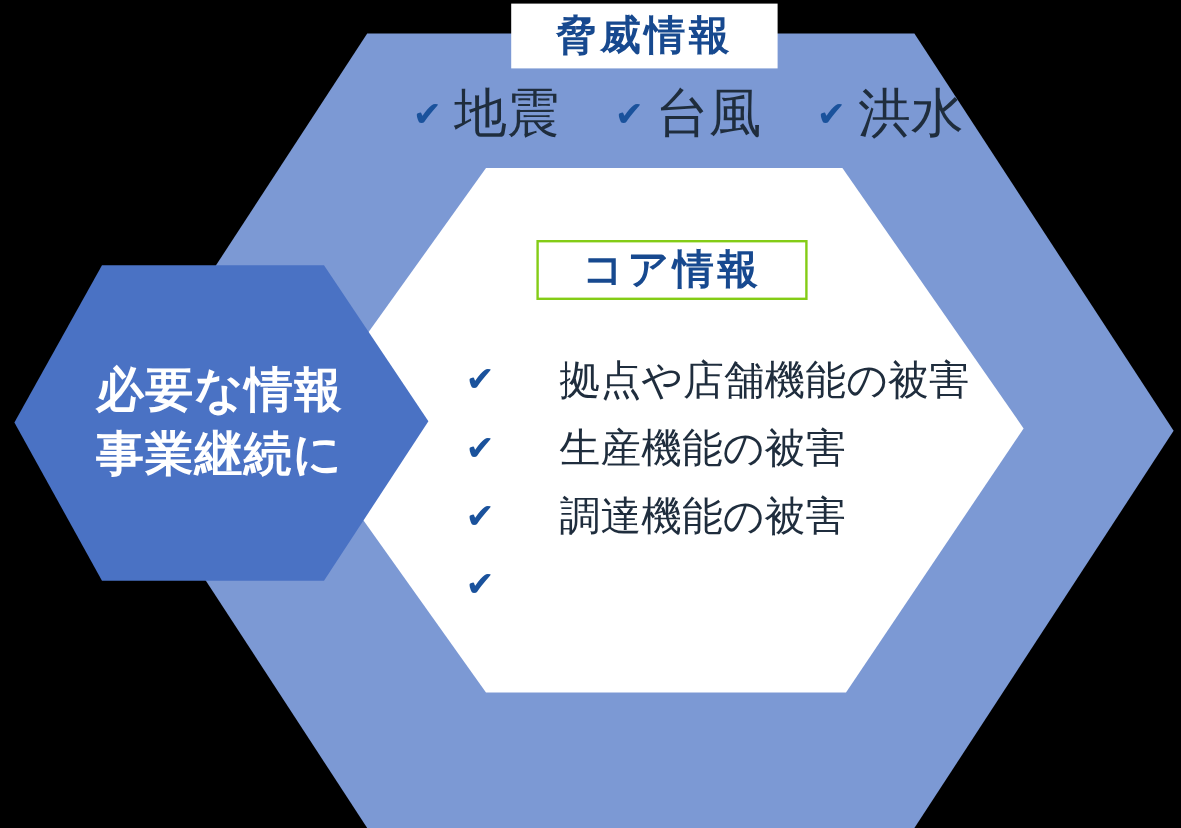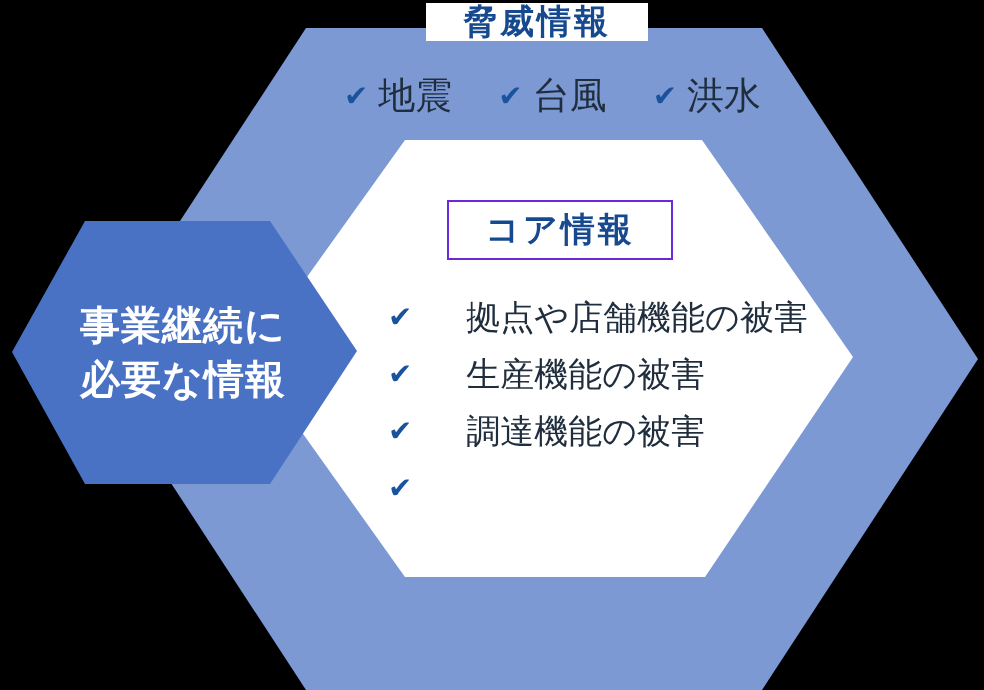--- a/index.html
+++ b/index.html
@@ -2,37 +2,37 @@
 <html><head>
 <meta charset="utf-8">
 <style>
   html,body{margin:0;padding:0;background:#000;}
   .stage{
     position:relative;width:984px;height:690px;overflow:hidden;background:#000;
     font-family:"Liberation Sans","DejaVu Sans",sans-serif;
   }
   .stage svg{position:absolute;left:0;top:0;}
   .threat-box{
-    position:absolute;left:426px;top:3px;width:222px;height:38px;
+    position:absolute;left:426px;top:3px;width:222px;height:54px;
     background:#ffffff;display:flex;align-items:center;justify-content:center;
     font-size:34px;font-weight:bold;color:#17498f;letter-spacing:3px;
   }
   .core-box{
-    position:absolute;left:447px;top:200px;width:226px;height:60px;box-sizing:border-box;
-    background:#ffffff;border:2px solid #6d28d9;
+    position:absolute;left:447px;top:200px;width:226px;height:50px;box-sizing:border-box;
+    background:#ffffff;border:2px solid #84cc16;
     display:flex;align-items:center;justify-content:center;
     font-size:34px;font-weight:bold;color:#17498f;letter-spacing:3px;
   }
   .threat-row{
     position:absolute;left:344px;top:76px;height:38px;
     display:flex;align-items:center;gap:46px;
   }
   .item{display:flex;align-items:center;gap:10px;white-space:nowrap;}
   .chk{color:#1a529c;font-size:29px;font-weight:bold;line-height:1;transform:translateY(1px);}
-  .item .lbl{font-size:37px;color:#1f2d3d;line-height:1;}
+  .item .lbl{font-size:44px;color:#1f2d3d;line-height:1;}
   .core-list{position:absolute;left:388px;top:296px;}
   .core-list .item{height:41px;margin-bottom:16px;}
   .core-list .lbl{font-size:34px;margin-left:44px;}
   .left-text{
     position:absolute;left:20px;top:298px;width:326px;
     text-align:center;color:#ffffff;font-size:40px;font-weight:bold;line-height:54px;
     letter-spacing:1px;
   }
 </style>
 </head>
@@ -81,17 +81,17 @@
     <div class="item">
       <span class="chk">✔</span>
       <span class="lbl">調達機能の被害</span>
     </div>
     <div class="item">
       <span class="chk">✔</span>
     </div>
   </div>
 
   <div class="left-text">
+    <div>必要な情報</div>
     <div>事業継続に</div>
-    <div>必要な情報</div>
   </div>
 
 </div>
 
 </body></html>

